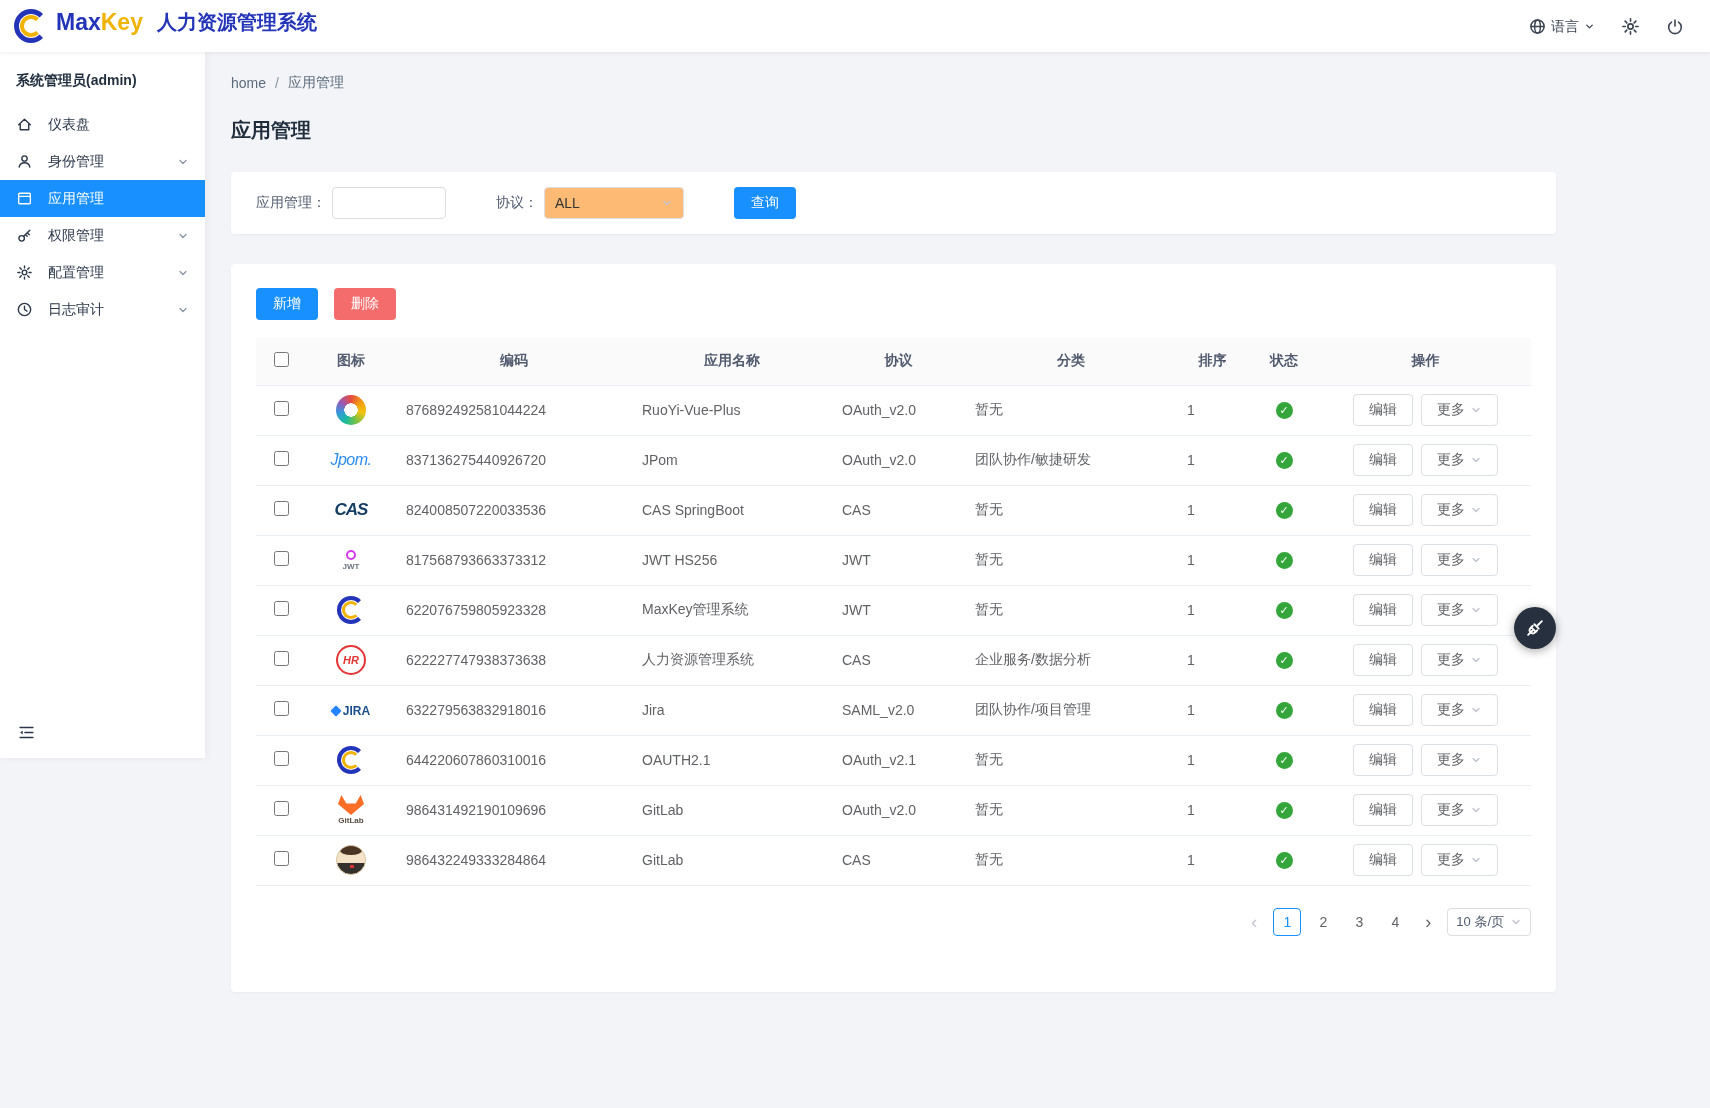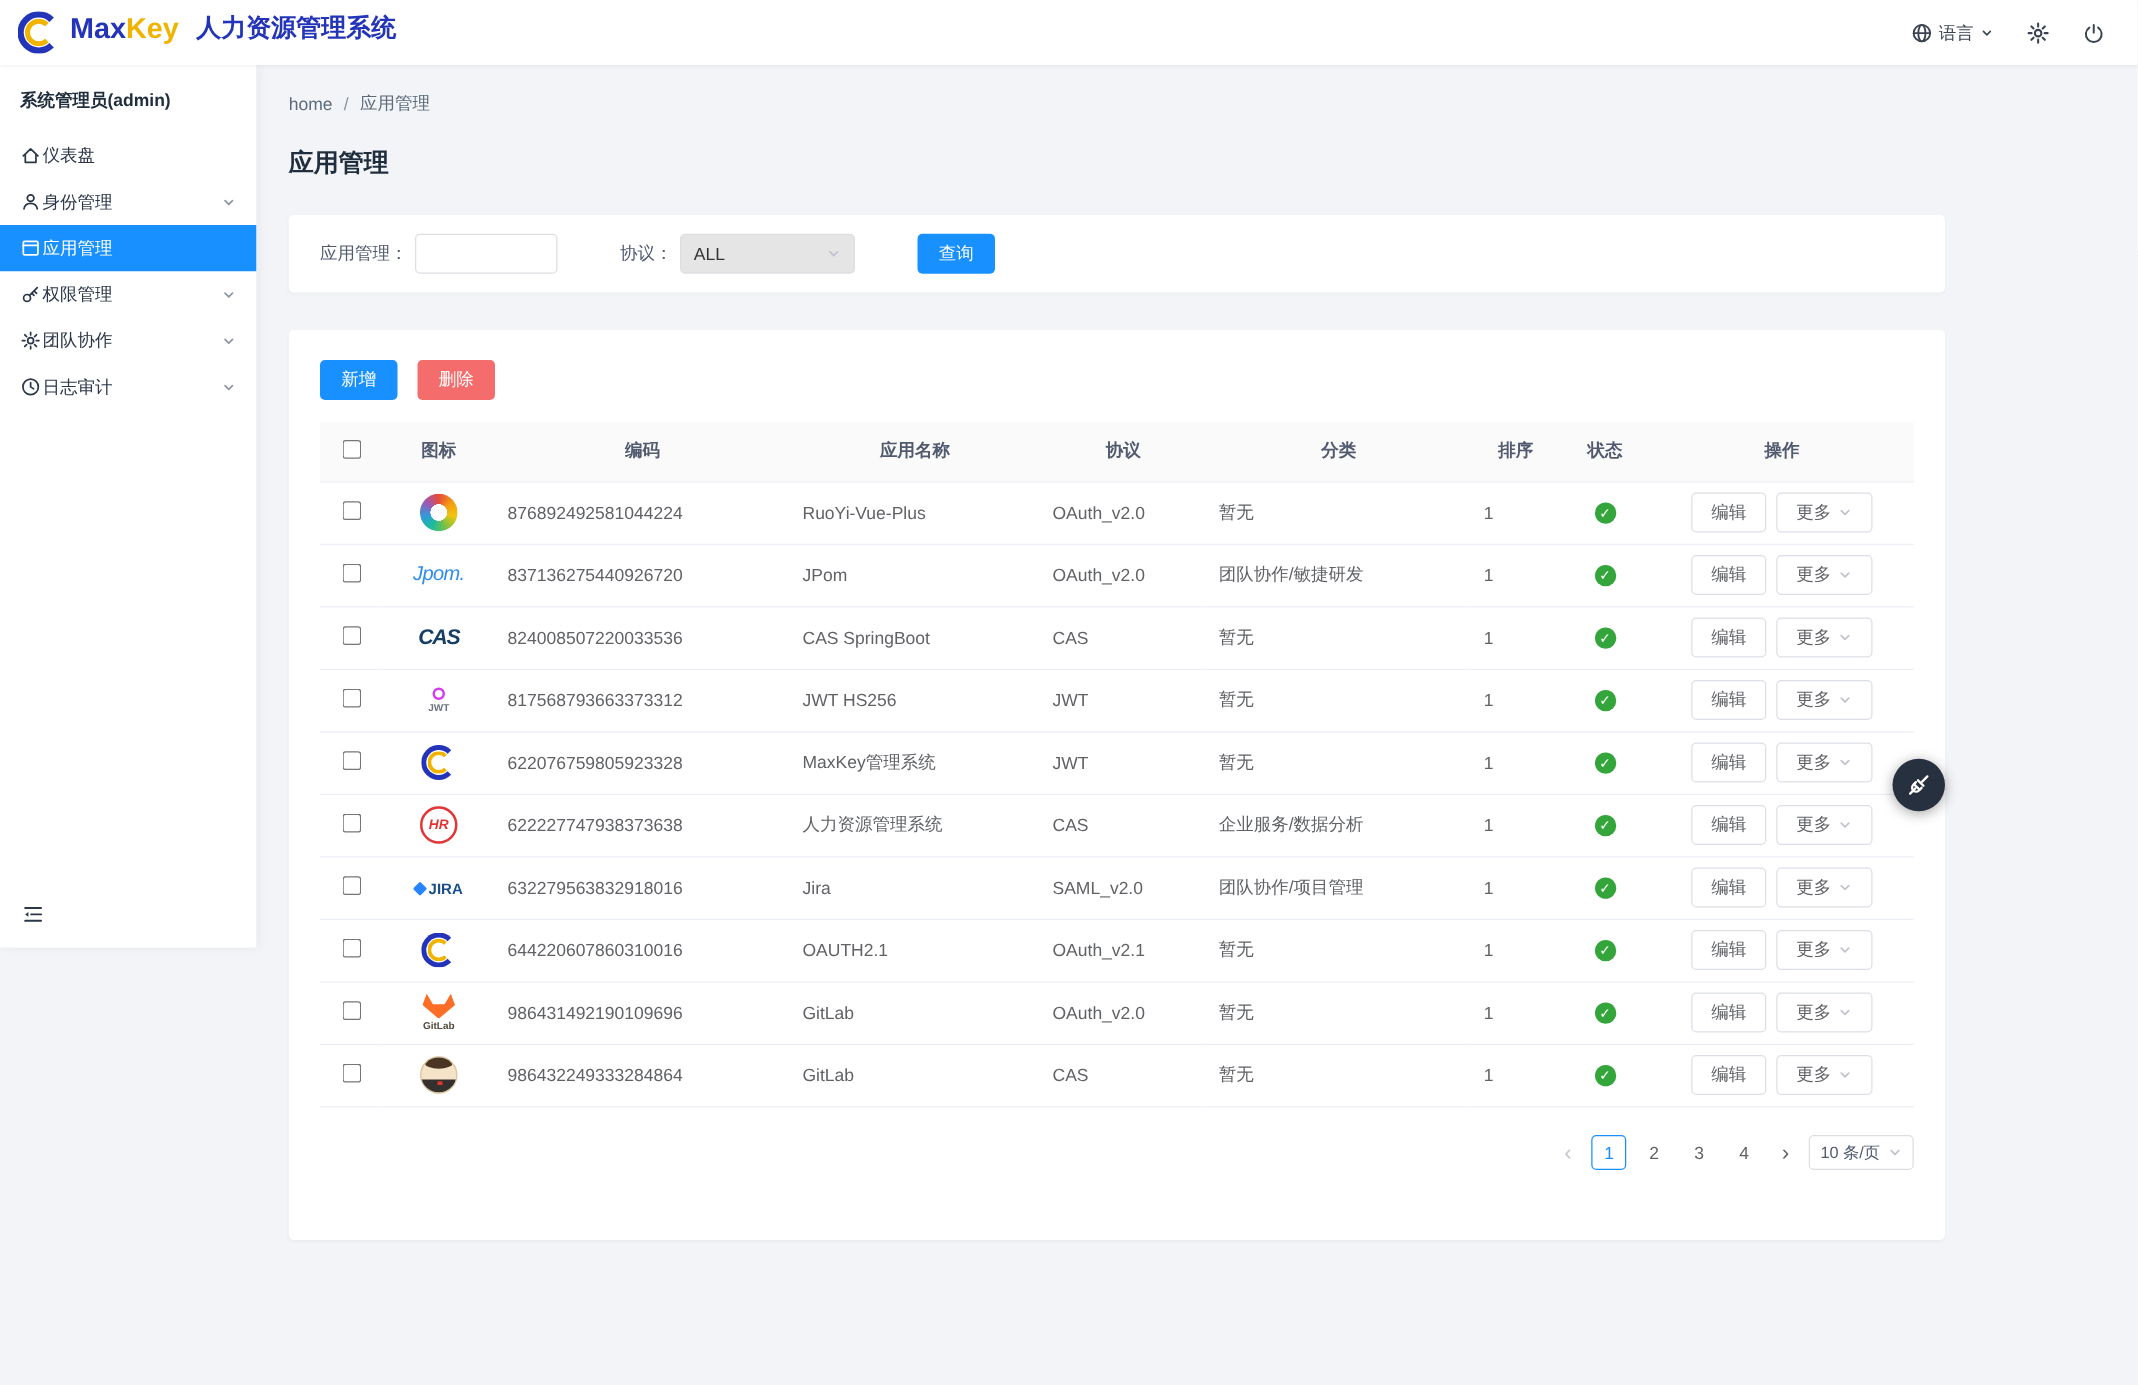--- a/index.html
+++ b/index.html
@@ -21,42 +21,42 @@
   .hright{display:flex;align-items:flex-end;gap:26px;color:#3c4350}
   .lang{display:flex;align-items:center;gap:5px;font-size:14px;cursor:pointer}
   .icon-btn{background:none;border:none;cursor:pointer;color:#3c4350;display:flex;align-items:center}
   .hsvg{fill:none;stroke:currentColor;stroke-width:1.4;stroke-linecap:round;stroke-linejoin:round}
 
   
   .layout{display:flex;height:1056px}
   aside{width:205px;background:#fff;box-shadow:2px 0 8px rgba(29,35,41,.05);
     display:flex;flex-direction:column;height:706px;position:relative;z-index:2}
   .side-user{padding:20px 16px 16px;font-size:14px;font-weight:700;color:#1f2d3d}
-  .side-item{height:37px;display:flex;align-items:center;gap:1px;padding:0 16px;
+  .side-item{height:37px;display:flex;align-items:center;gap:15px;padding:0 16px;
     font-size:14px;color:#2b3648;cursor:pointer}
   .side-item svg{fill:none;stroke:currentColor;stroke-width:1.3;stroke-linecap:round;stroke-linejoin:round}
   .sicon{display:flex}
   .sicon svg{width:17px;height:17px}
   .chev{margin-left:auto;color:#8a94a6;display:flex}
   .chev svg{width:12px;height:12px}
   .side-item.active{background:var(--primary,#1890ff);color:#fff}
   .collapse{margin-top:auto;padding:14px 18px;color:#2b3648;cursor:pointer}
 
   
   main{flex:1;padding:12px 154px 24px 26px;position:relative}
   .breadcrumb{font-size:14px;color:#8a94a3;margin-top:10px;display:flex;gap:9px;align-items:center}
   .bc-home{color:#5c6b7c;cursor:pointer}
   .bc-cur{color:#5c6b7c}
   .page-title{font-size:20px;color:#1f2d3d;font-weight:700;margin:25px 0 0}
   .card{background:#fff;border-radius:4px;box-shadow:0 1px 3px rgba(0,0,0,.04)}
   .filter-card{display:flex;align-items:center;padding:15px 25px;font-size:14px;color:#515a6e;margin-top:28px}
   .inp{width:114px;height:32px;border:1px solid #dcdee2;border-radius:4px;margin-left:6px;
     padding:0 8px;font-size:14px;color:#333;outline:none;font-family:inherit}
   .sel{width:140px;height:32px;border:1px solid #dcdee2;border-radius:4px;display:flex;align-items:center;
-    justify-content:space-between;padding:0 10px;margin-left:6px;color:#333;cursor:pointer;background:#e5e5e5}
+    justify-content:space-between;padding:0 10px;margin-left:6px;color:#333;cursor:pointer;background:#fdba74}
   .gap{width:50px}
   .btn{height:32px;padding:0 17px;border:none;border-radius:4px;font-size:14px;cursor:pointer;
     color:#fff;font-family:inherit}
   .btn-primary{background:var(--primary,#1890ff)}
   .btn-danger{background:var(--danger,#f56c6c)}
   .table-card{margin-top:30px;padding:24px 25px 56px}
   .toolbar{display:flex;gap:16px;margin-bottom:18px}
 
   
   table{width:100%;border-collapse:collapse;font-size:14px;color:#606266;table-layout:fixed}
@@ -204,21 +204,21 @@
             </svg>
           </span>
         </div>
         <div class="side-item">
           <span class="sicon">
             <svg viewBox="0 0 16 16">
               <circle cx="8" cy="8" r="2.2"></circle>
               <path d="M8 1.8v1.9M8 12.3v1.9M1.8 8h1.9M12.3 8h1.9M3.6 3.6l1.4 1.4M11 11l1.4 1.4M12.4 3.6 11 5M5 11l-1.4 1.4"></path>
             </svg>
           </span>
-          <span>团队协作</span>
+          <span>配置管理</span>
           <span class="chev">
             <svg viewBox="0 0 12 12">
               <path d="M3 4.5l3 3 3-3"></path>
             </svg>
           </span>
         </div>
         <div class="side-item">
           <span class="sicon">
             <svg viewBox="0 0 16 16">
               <circle cx="8" cy="8" r="5.8"></circle>

